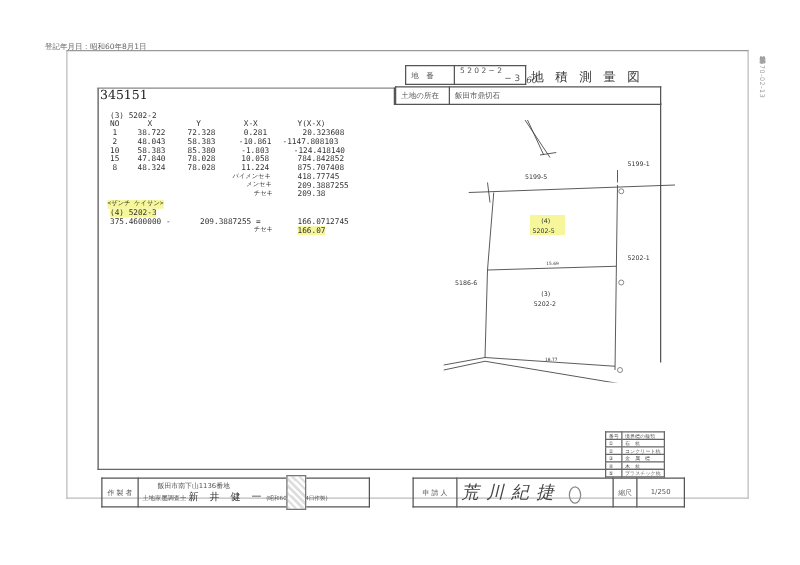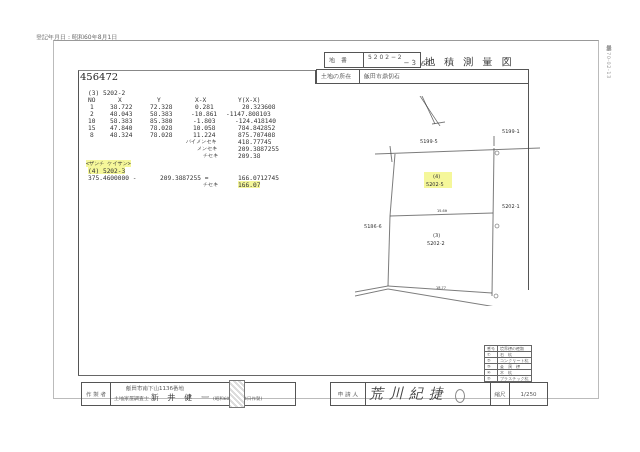--- a/index.html
+++ b/index.html
@@ -26,21 +26,21 @@
 </head>
 <body>
 
 <div class="abs hdr-note">登記年月日：昭和60年8月1日</div>
 <div class="abs side-stamp">登記所保管 1970-02-13</div>
 
 <div class="abs sheet"></div>
 
 <div class="abs calc"></div>
 <div class="abs calc-right"></div>
-<div class="abs calc-id">456472</div>
+<div class="abs calc-id">345151</div>
 
 <div class="abs mono" style="left:88px;top:89px;">(3) 5202-2</div>
 
 <div class="abs mono" style="left:88px;top:96px;">NO</div>
 <div class="abs mono" style="left:118px;top:96px;">X</div>
 <div class="abs mono" style="left:157px;top:96px;">Y</div>
 <div class="abs mono" style="left:195px;top:96px;">X-X</div>
 <div class="abs mono" style="left:238px;top:96px;">Y(X-X)</div>
 
 <div>

